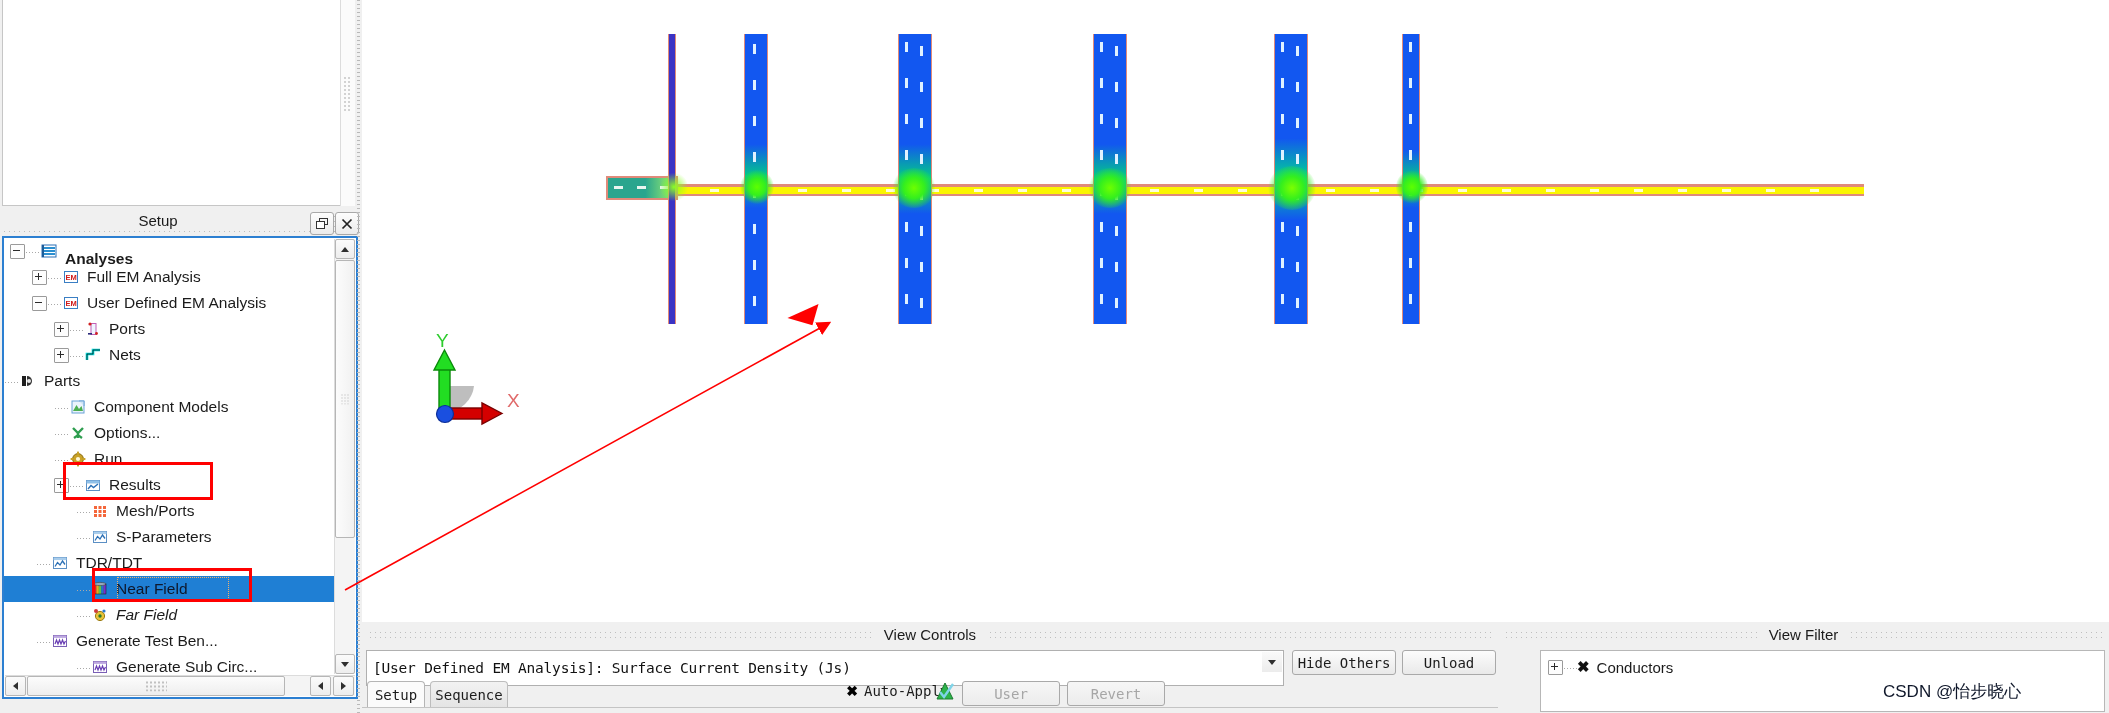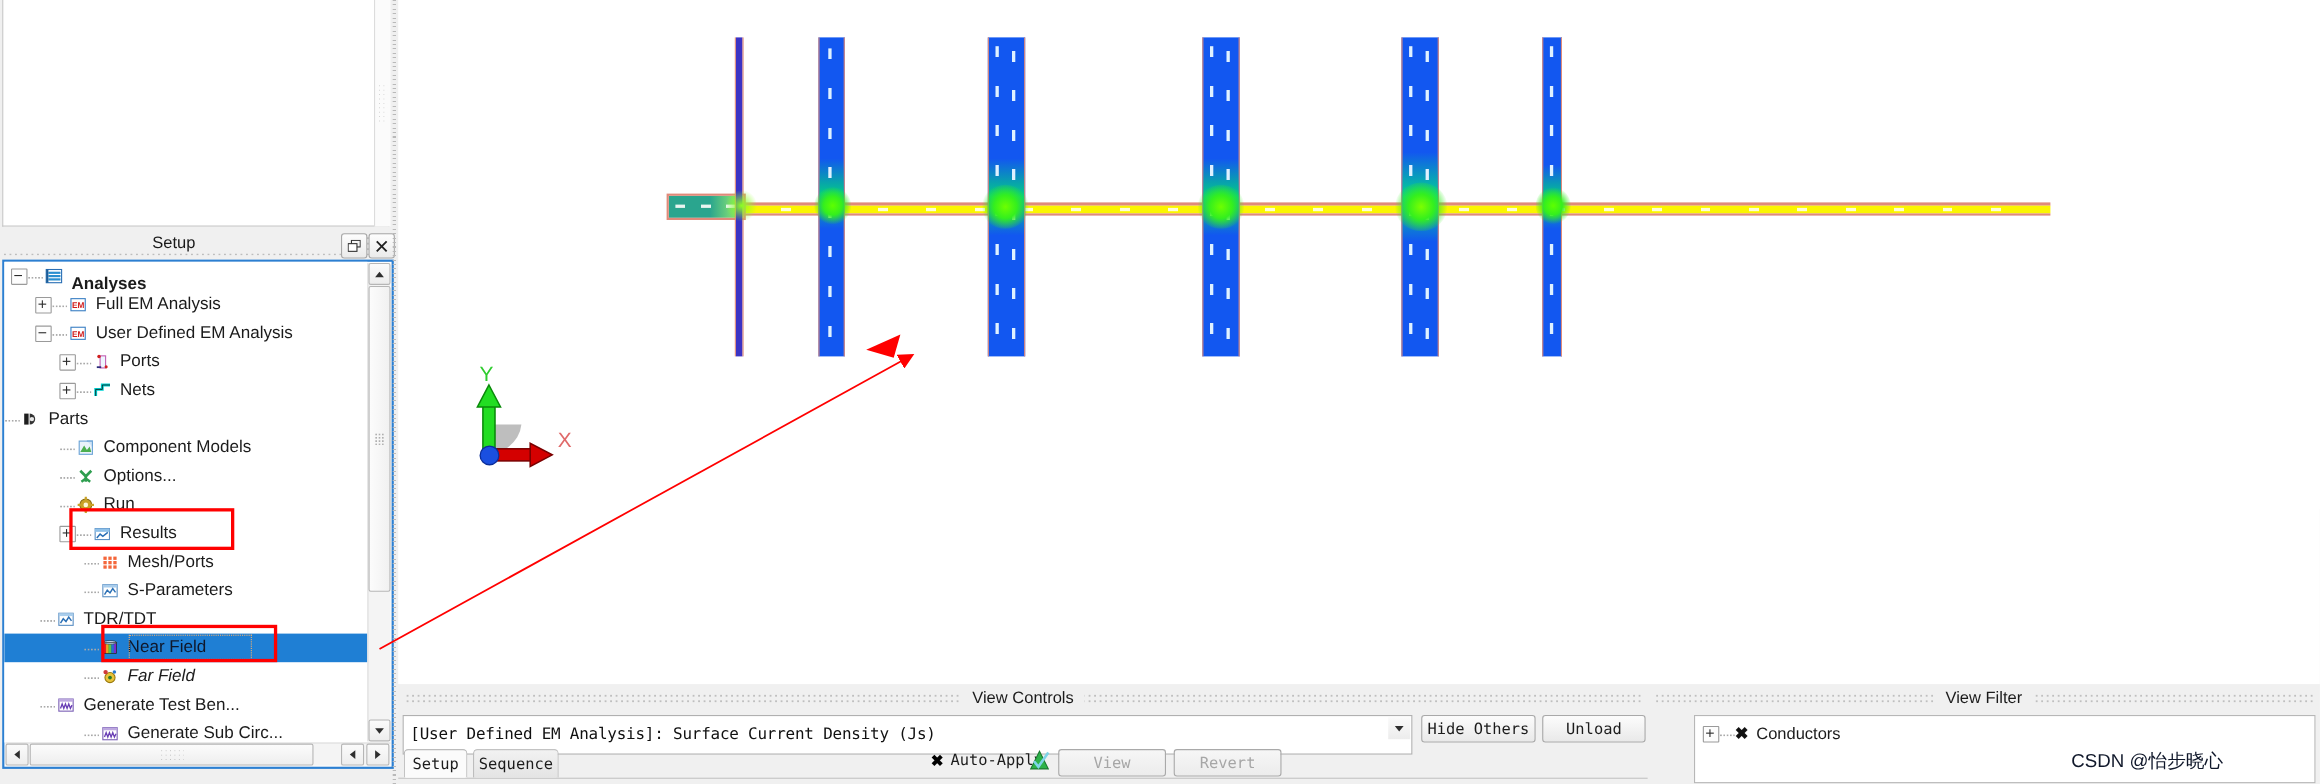--- a/index.html
+++ b/index.html
@@ -487,21 +487,21 @@
     <div class="chk" style="left:483px;top:62px;">✖</div>
     <div class="auto-apply-lbl" style="left:502px;top:61px;">Auto-Apply</div>
 
     <div style="position:absolute;left:572px;top:58px;width:22px;height:22px;">
       <svg width="22" height="22" viewBox="0 0 22 22">
         <path d="M3 19 L11 3 L19 19 Z" fill="#2db34a" stroke="#1c7a31" stroke-width="1"></path>
         <path d="M6 12 L10 17 L19 4" fill="none" stroke="#7fd4e8" stroke-width="2.4"></path>
       </svg>
     </div>
 
-    <div class="btn disabled" style="left:600px;top:59px;width:96px;">View</div>
+    <div class="btn disabled" style="left:600px;top:59px;width:96px;">User</div>
     <div class="btn disabled" style="left:705px;top:59px;width:96px;">Revert</div>
   </div>
 
   <div class="bot-right">
     <div class="dock-title">
       <div class="gripbg"></div>
       <div class="t">
         <span>View Filter</span>
       </div>
     </div>

